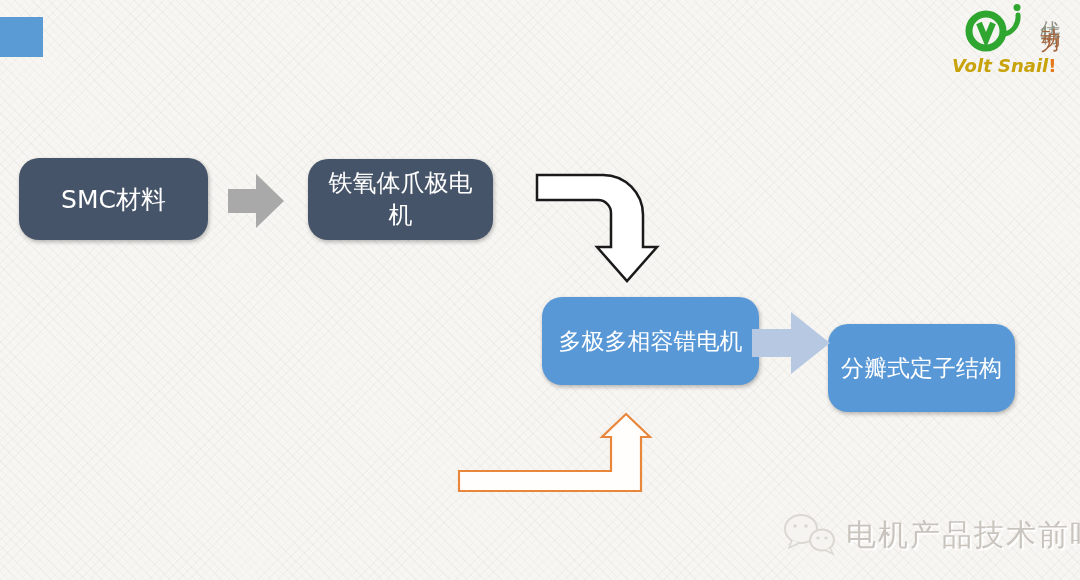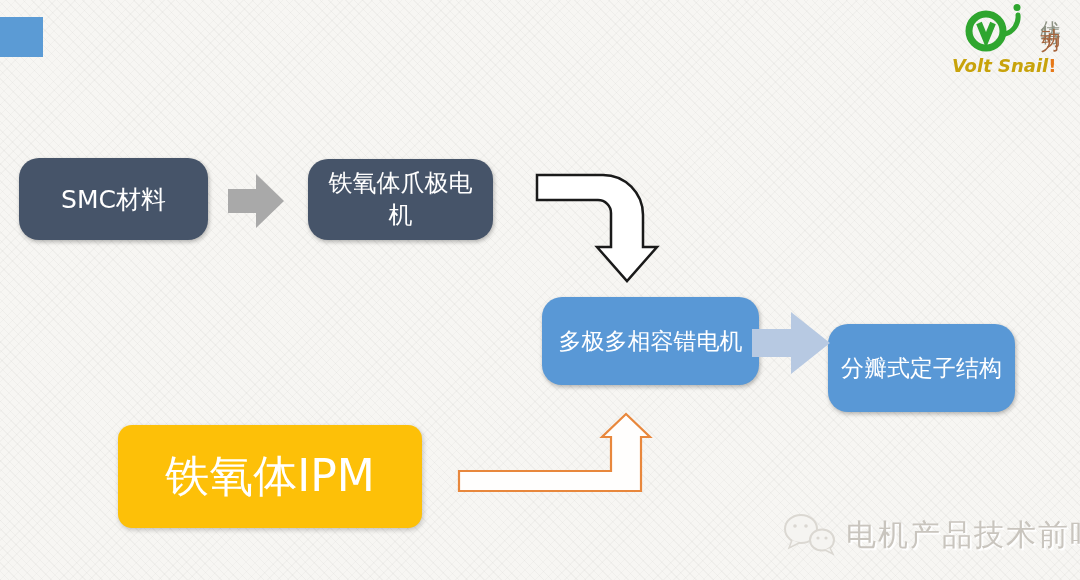--- a/index.html
+++ b/index.html
@@ -67,21 +67,20 @@
   </div>
   <div class="logo-brand"><span>Volt Snail</span><span class="bang">!</span></div>
   <div class="logo-vertical">
     <span class="v-top">伏特</span><span class="v-bottom">动力</span>
   </div>
 
   <div class="node node-smc">SMC材料</div>
   <div class="node node-claw">铁氧体爪极电机</div>
   <div class="node node-ft">多极多相容错电机</div>
   <div class="node node-split">分瓣式定子结构</div>
-  <div class="node node-ipm">铁氧体IPM</div>
 
   <div class="conn conn-gray">
     <svg width="56" height="54" viewBox="0 0 56 54">
       <path d="M0,15 L28,15 L28,0 L56,27 L28,54 L28,39 L0,39 Z" fill="#a9a9a9"></path>
     </svg>
   </div>
 
   <div class="conn conn-bent">
     <svg width="125" height="112" viewBox="0 0 125 112">
       <path d="M2,2 L68,2 A40,40 0 0 1 108,42 L108,74 L122,74 L92,108 L62,74 L76,74 L76,40 A13,13 0 0 0 63,27 L2,27 Z" fill="#ffffff" stroke="#1a1a1a" stroke-width="2.5" stroke-linejoin="miter"></path>

